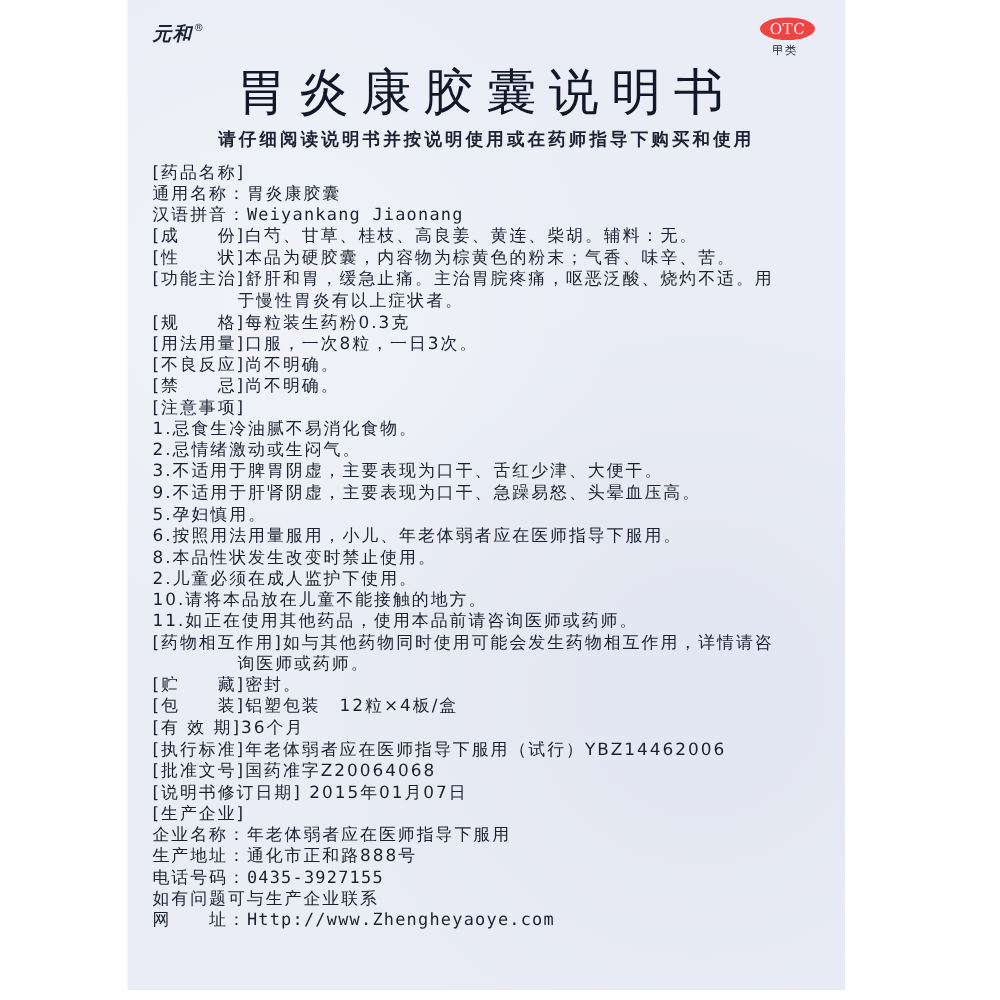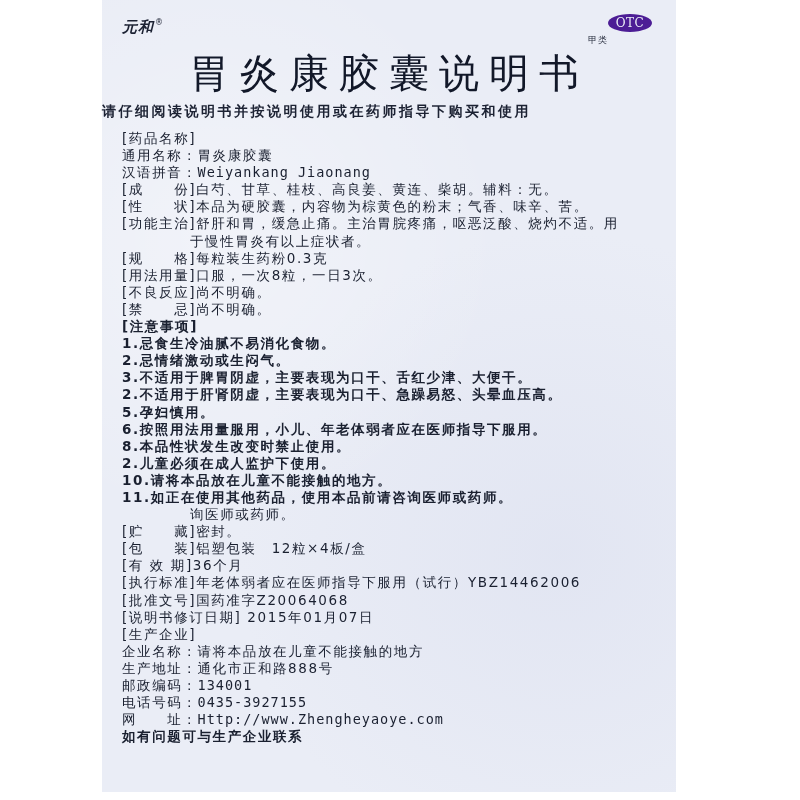--- a/index.html
+++ b/index.html
@@ -14,42 +14,42 @@
         radial-gradient(circle at 20% 30%, rgba(255,255,255,0.35) 0, rgba(255,255,255,0) 40%),
         radial-gradient(circle at 80% 70%, rgba(210,215,235,0.35) 0, rgba(210,215,235,0) 45%);
     }
     .brand {
       position: absolute; left: 122px; top: 18px; font-size: 15px; font-weight: bold;
       color: #1c2233; font-style: italic; letter-spacing: 1px;
     }
     .brand sup { font-size: 8px; font-style: normal; font-weight: normal; vertical-align: top; margin-left: 1px; }
     .otc {
       position: absolute; left: 608px; top: 14px; width: 44px; height: 18px; border-radius: 50%;
-      background: #4c1d95; color: #eaedf6; font-family: "DejaVu Serif", serif; font-size: 12px;
+      background: #ef4444; color: #eaedf6; font-family: "DejaVu Serif", serif; font-size: 12px;
       text-align: center; line-height: 18px; letter-spacing: 0.5px;
     }
     .otc-sub {
-      position: absolute; left: 588px; top: 34px; font-size: 9px; color: #1c2233; letter-spacing: 1px;
+      position: absolute; left: 618px; top: 34px; font-size: 9px; color: #1c2233; letter-spacing: 1px;
     }
     .title {
       position: absolute; left: 102px; width: 574px; top: 46px; text-align: center;
       font-size: 40px; color: #121829; letter-spacing: 10px; font-weight: normal;
     }
     .subtitle {
-      position: absolute; left: 102px; width: 574px; top: 103px; 
+      position: absolute; left: 102px; width: 574px; top: 103px; text-align: center;
       font-size: 14px; font-weight: bold; color: #1c2233; letter-spacing: 2.5px;
     }
     .body {
       position: absolute; left: 122px; top: 130px; width: 540px;
       font-size: 13.5px; line-height: 17.1px; color: #1a2030; letter-spacing: 1.6px;
     }
     .row { white-space: nowrap; }
     .indent { padding-left: 68px; }
     .mono { font-family: "DejaVu Sans Mono", "Liberation Mono", monospace; letter-spacing: 1px; }
-    .bold { font-weight: bold; }
+    .bold { font-weight: normal; }
   </style>
 </head>
 <body>
 
 <div class="paper"></div>
 
 <div class="brand"><span>元和</span><sup>®</sup></div>
 
 <div class="otc">OTC</div>
 <div class="otc-sub">甲类</div>
@@ -66,34 +66,34 @@
   <div class="row"><span>[功能主治]</span><span>舒肝和胃，缓急止痛。主治胃脘疼痛，呕恶泛酸、烧灼不适。用</span></div>
   <div class="row indent">于慢性胃炎有以上症状者。</div>
   <div class="row"><span>[规　　格]</span><span>每粒装生药粉0.3克</span></div>
   <div class="row"><span>[用法用量]</span><span>口服，一次8粒，一日3次。</span></div>
   <div class="row"><span>[不良反应]</span><span>尚不明确。</span></div>
   <div class="row"><span>[禁　　忌]</span><span>尚不明确。</span></div>
   <div class="row bold">[注意事项]</div>
   <div class="row bold">1.忌食生冷油腻不易消化食物。</div>
   <div class="row bold">2.忌情绪激动或生闷气。</div>
   <div class="row bold">3.不适用于脾胃阴虚，主要表现为口干、舌红少津、大便干。</div>
-  <div class="row bold">2.不适用于肝肾阴虚，主要表现为口干、急躁易怒、头晕血压高。</div>
+  <div class="row bold">9.不适用于肝肾阴虚，主要表现为口干、急躁易怒、头晕血压高。</div>
   <div class="row bold">5.孕妇慎用。</div>
   <div class="row bold">6.按照用法用量服用，小儿、年老体弱者应在医师指导下服用。</div>
   <div class="row bold">8.本品性状发生改变时禁止使用。</div>
   <div class="row bold">2.儿童必须在成人监护下使用。</div>
   <div class="row bold">10.请将本品放在儿童不能接触的地方。</div>
   <div class="row bold">11.如正在使用其他药品，使用本品前请咨询医师或药师。</div>
+  <div class="row"><span>[药物相互作用]</span><span>如与其他药物同时使用可能会发生药物相互作用，详情请咨</span></div>
   <div class="row indent">询医师或药师。</div>
   <div class="row"><span>[贮　　藏]</span><span>密封。</span></div>
   <div class="row"><span>[包　　装]</span><span>铝塑包装　12粒×4板/盒</span></div>
   <div class="row"><span>[有 效 期]</span><span>36个月</span></div>
   <div class="row"><span>[执行标准]</span><span>年老体弱者应在医师指导下服用（试行）YBZ14462006</span></div>
   <div class="row"><span>[批准文号]</span><span>国药准字Z20064068</span></div>
   <div class="row"><span>[说明书修订日期]</span> <span>2015年01月07日</span></div>
   <div class="row">[生产企业]</div>
-  <div class="row"><span>企业名称：</span><span>请将本品放在儿童不能接触的地方</span></div>
+  <div class="row"><span>企业名称：</span><span>年老体弱者应在医师指导下服用</span></div>
   <div class="row"><span>生产地址：</span><span>通化市正和路888号</span></div>
-  <div class="row"><span>邮政编码：</span><span class="mono">134001</span></div>
   <div class="row"><span>电话号码：</span><span class="mono">0435-3927155</span></div>
+  <div class="row bold">如有问题可与生产企业联系</div>
   <div class="row"><span>网　　址：</span><span class="mono">Http://www.Zhengheyaoye.com</span></div>
-  <div class="row bold">如有问题可与生产企业联系</div>
 </div>
 
 </body></html>

